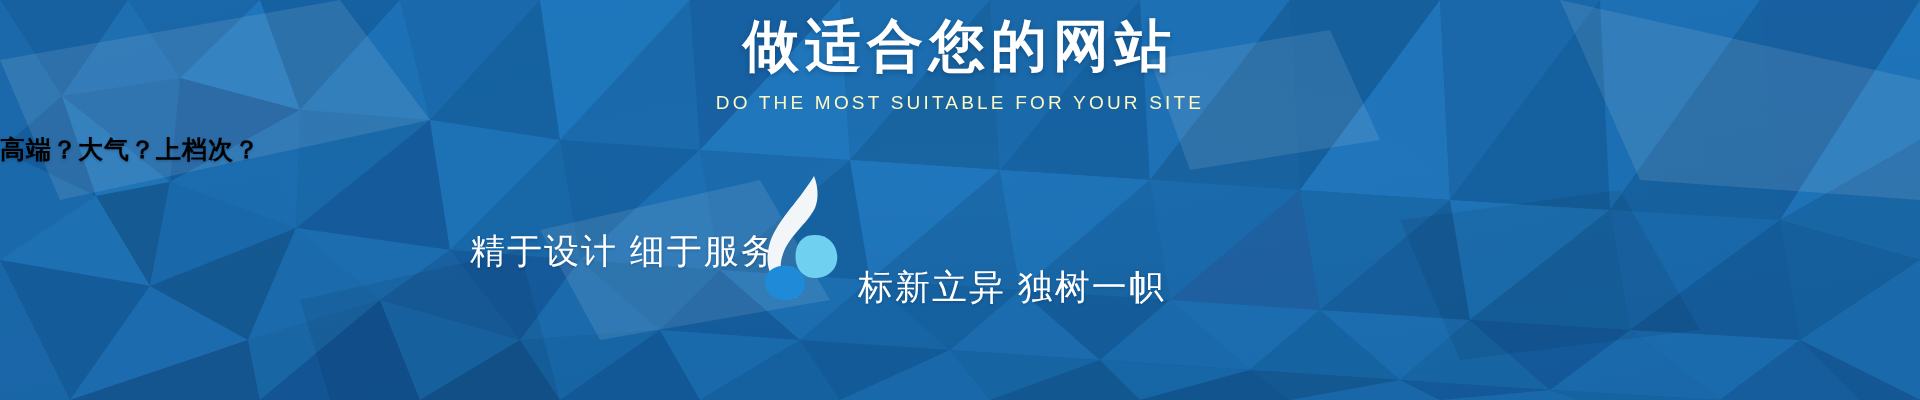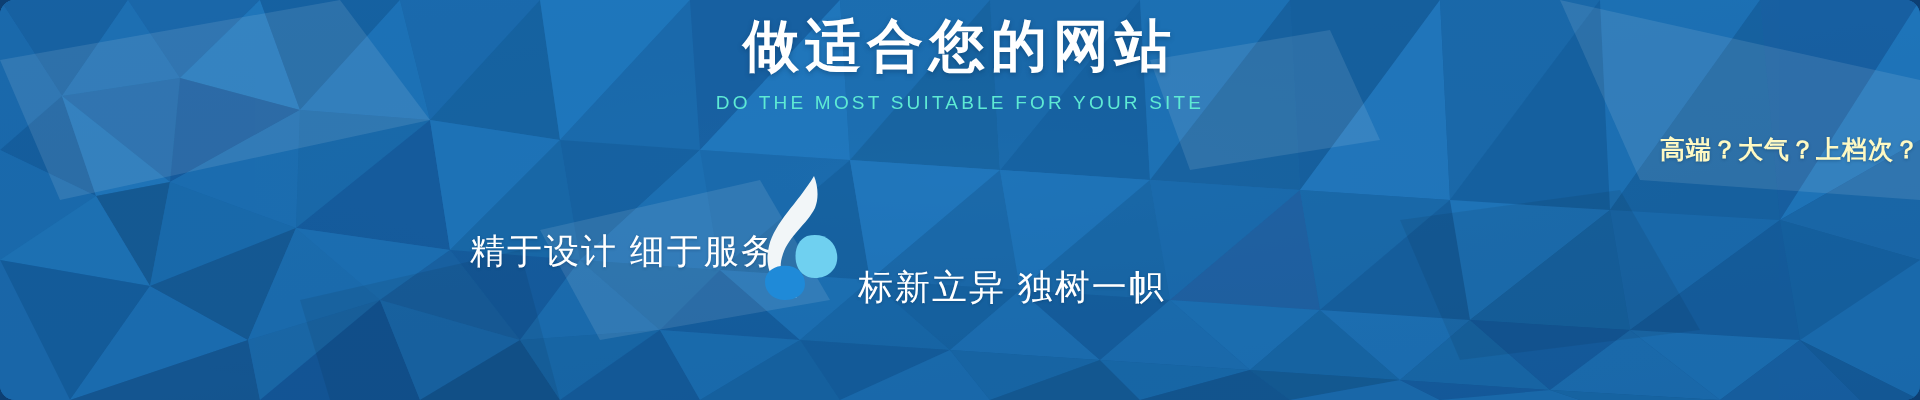--- a/index.html
+++ b/index.html
@@ -11,21 +11,20 @@
   body {
     font-family: "Liberation Sans", "DejaVu Sans", sans-serif;
   }
 
   #banner {
     position: relative;
     width: 1920px;
     height: 400px;
     overflow: hidden;
     background: #1b68ac;
-    border-radius: 15px;
   }
 
   #poly-bg {
     position: absolute;
     left: 0; top: 0;
     width: 1920px;
     height: 400px;
     display: block;
   }
 
@@ -51,34 +50,34 @@
     text-shadow: 0 2px 5px rgba(6,40,75,0.35);
     white-space: nowrap;
   }
 
   .sub-en {
     position: absolute;
     left: 0;
     top: 92px;
     width: 1920px;
     text-align: center;
-    color: #5eead4;
+    color: #fef9c3;
     font-size: 19px;
     letter-spacing: 3.2px;
     font-weight: normal;
     white-space: nowrap;
   }
 
   .tagline {
     position: absolute;
     left: 0;
     top: 132px;
     width: 1920px;
-    text-align: right;
-    color: #fef9c3;
+    text-align: left;
+    color: #000000;
     font-size: 25px;
     font-weight: bold;
     line-height: 1.38;
     letter-spacing: 1px;
     text-shadow: 0 1px 3px rgba(6,40,75,0.35);
   }
   .tagline .t-line {
     display: block;
     white-space: nowrap;
   }

